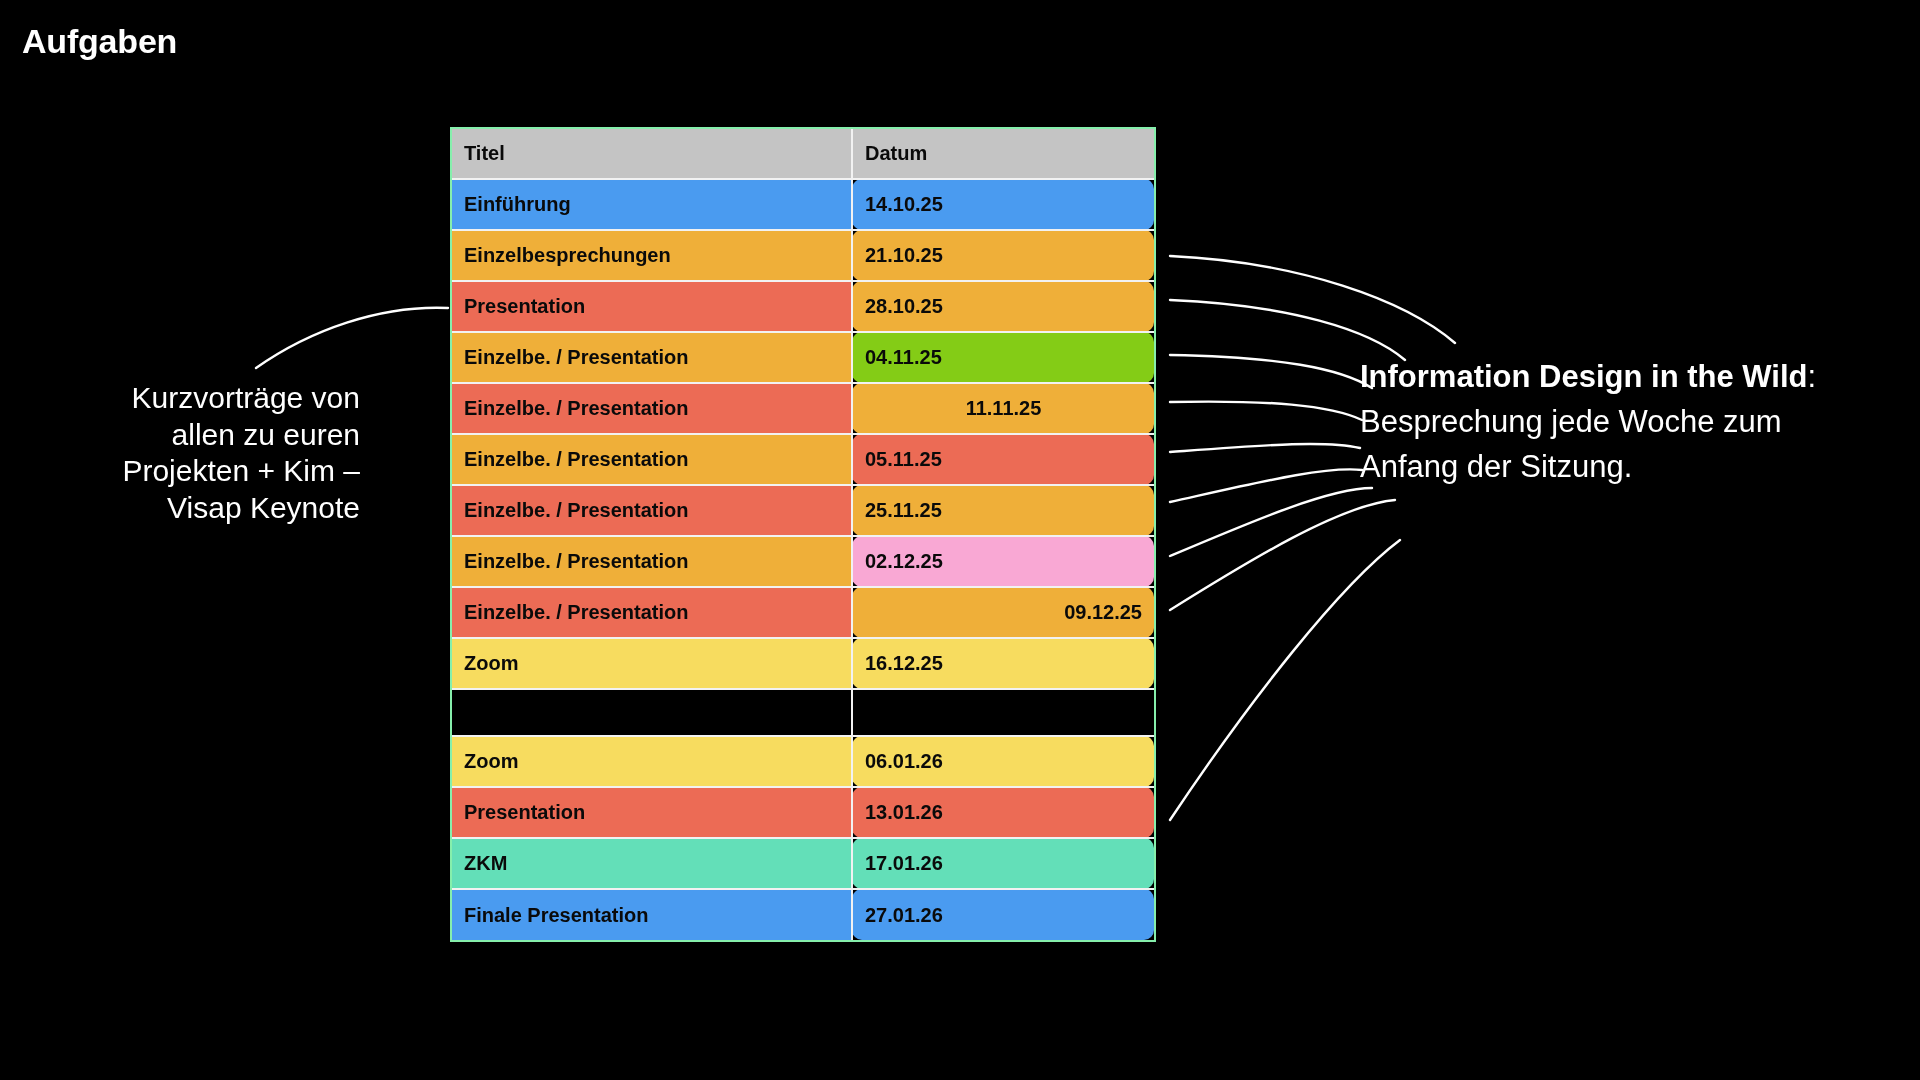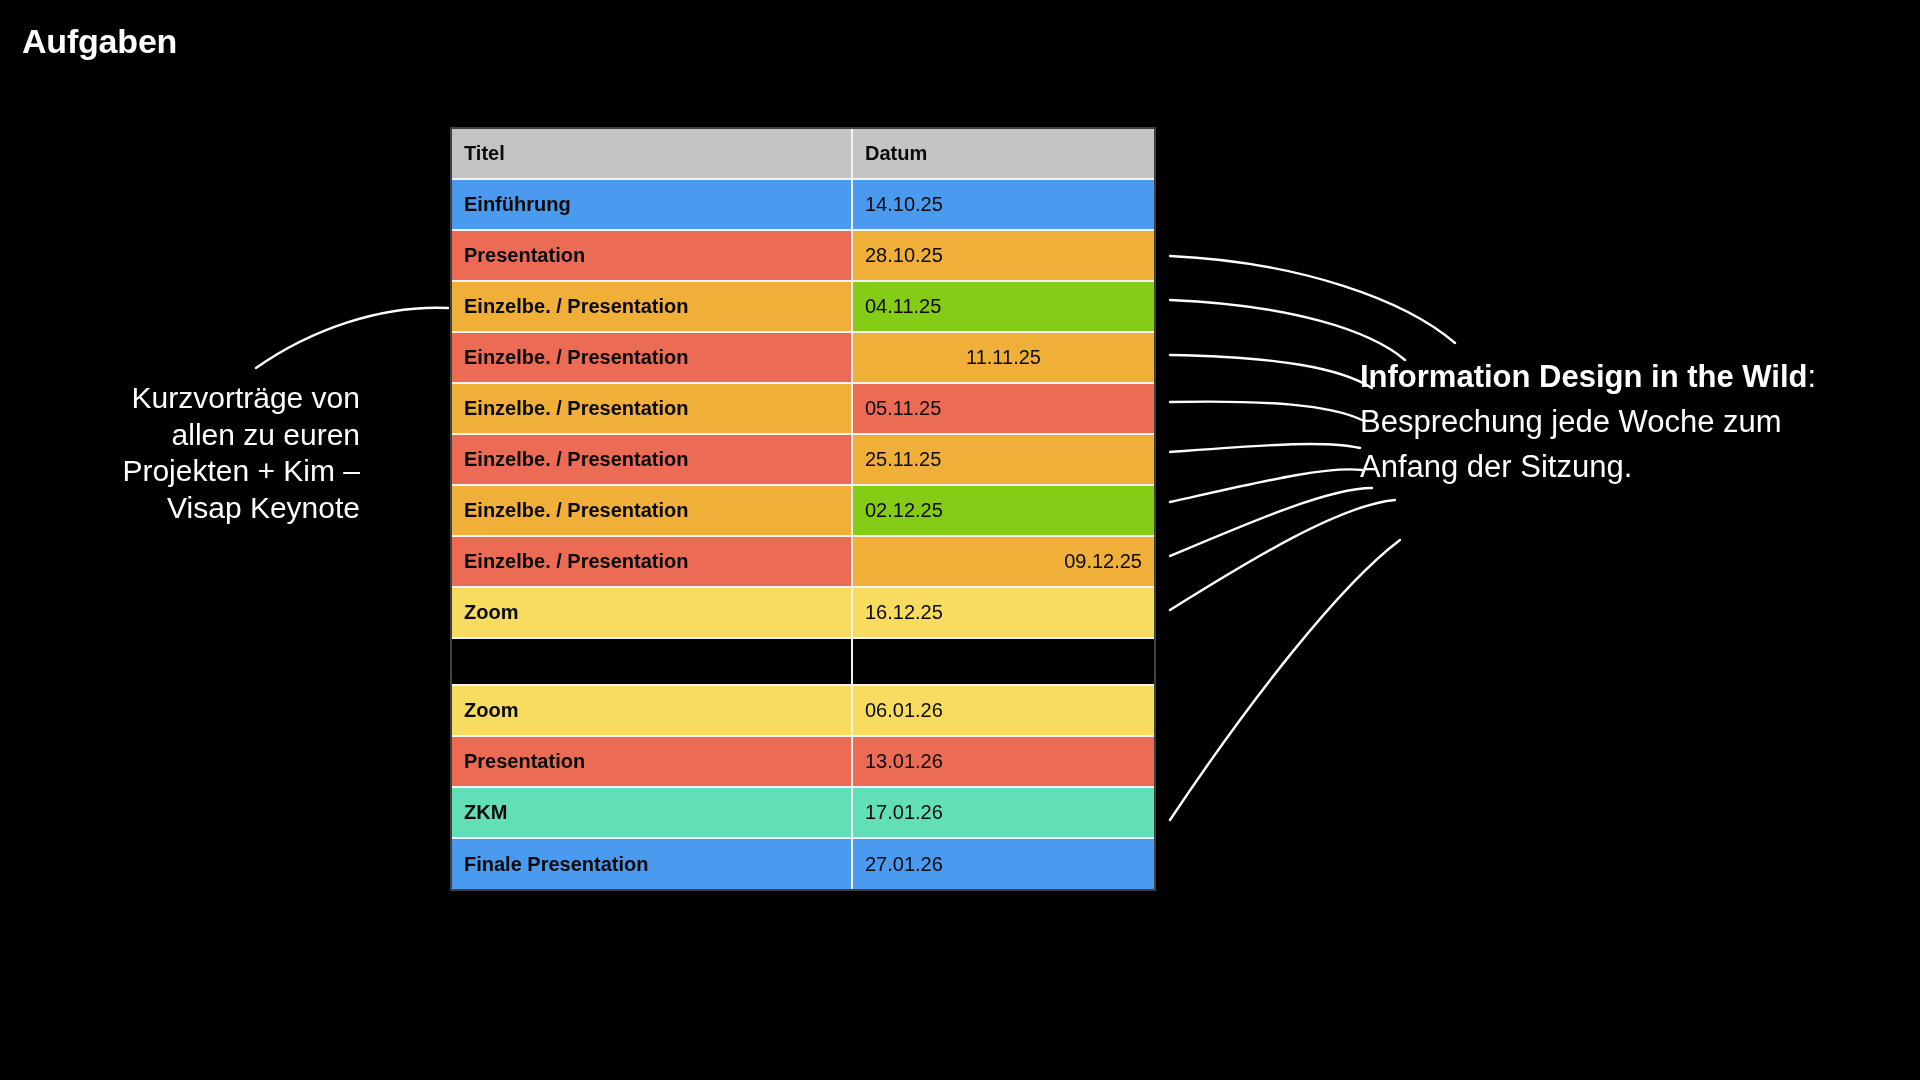--- a/index.html
+++ b/index.html
@@ -34,21 +34,21 @@
     color: #ffffff;
     white-space: nowrap;
   }
 
   
   .table-wrap {
     position: absolute;
     left: 450px;
     top: 127px;
     width: 706px;
-    border: 2px solid #404040;
+    border: 2px solid #86efac;
     box-sizing: border-box;
     background: #000000;
   }
   table.schedule {
     border-collapse: collapse;
     width: 100%;
     table-layout: fixed;
   }
   table.schedule col.c-title { width: 400px; }
   table.schedule col.c-date  { width: 302px; }
@@ -70,21 +70,21 @@
   table.schedule th:last-child,
   table.schedule td:last-child { border-right: none; }
   table.schedule tr:last-child td { border-bottom: none; }
 
   table.schedule th {
     background: #c4c4c4;
     font-weight: 700;
     height: 50px;
   }
   td.cell-title { font-weight: 700; }
-  td.cell-date  { font-weight: 400; }
+  td.cell-date  { font-weight: 700; border-radius: 10px; }
 
   tr.spacer-row td {
     background: #000000 !important;
     color: #000000;
     height: 47px;
     border-bottom-color: #f2f2f2;
   }
 
   
   .anno {
@@ -158,20 +158,24 @@
           <th>Titel</th>
           <th>Datum</th>
         </tr>
       </thead>
       <tbody id="schedule-body">
           <tr>
             <td class="cell-title" style="background: rgb(74, 155, 240);">Einführung</td>
             <td class="cell-date" style="background: rgb(74, 155, 240);">14.10.25</td>
           </tr>
           <tr>
+            <td class="cell-title" style="background: rgb(239, 175, 57);">Einzelbesprechungen</td>
+            <td class="cell-date" style="background: rgb(239, 175, 57);">21.10.25</td>
+          </tr>
+          <tr>
             <td class="cell-title" style="background: rgb(236, 107, 85);">Presentation</td>
             <td class="cell-date" style="background: rgb(239, 175, 57);">28.10.25</td>
           </tr>
           <tr>
             <td class="cell-title" style="background: rgb(239, 175, 57);">Einzelbe. / Presentation</td>
             <td class="cell-date" style="background: #84cc16;">04.11.25</td>
           </tr>
           <tr>
             <td class="cell-title" style="background: rgb(236, 107, 85);">Einzelbe. / Presentation</td>
             <td class="cell-date" style="background: rgb(239, 175, 57); text-align: center;">11.11.25</td>
@@ -179,21 +183,21 @@
           <tr>
             <td class="cell-title" style="background: rgb(239, 175, 57);">Einzelbe. / Presentation</td>
             <td class="cell-date" style="background: rgb(236, 107, 85);">05.11.25</td>
           </tr>
           <tr>
             <td class="cell-title" style="background: rgb(236, 107, 85);">Einzelbe. / Presentation</td>
             <td class="cell-date" style="background: rgb(239, 175, 57);">25.11.25</td>
           </tr>
           <tr>
             <td class="cell-title" style="background: rgb(239, 175, 57);">Einzelbe. / Presentation</td>
-            <td class="cell-date" style="background: #84cc16;">02.12.25</td>
+            <td class="cell-date" style="background: #f9a8d4;">02.12.25</td>
           </tr>
           <tr>
             <td class="cell-title" style="background: rgb(236, 107, 85);">Einzelbe. / Presentation</td>
             <td class="cell-date" style="background: rgb(239, 175, 57); text-align: right;">09.12.25</td>
           </tr>
           <tr>
             <td class="cell-title" style="background: rgb(247, 220, 95);">Zoom</td>
             <td class="cell-date" style="background: rgb(247, 220, 95);">16.12.25</td>
           </tr>
           <tr class="spacer-row">

